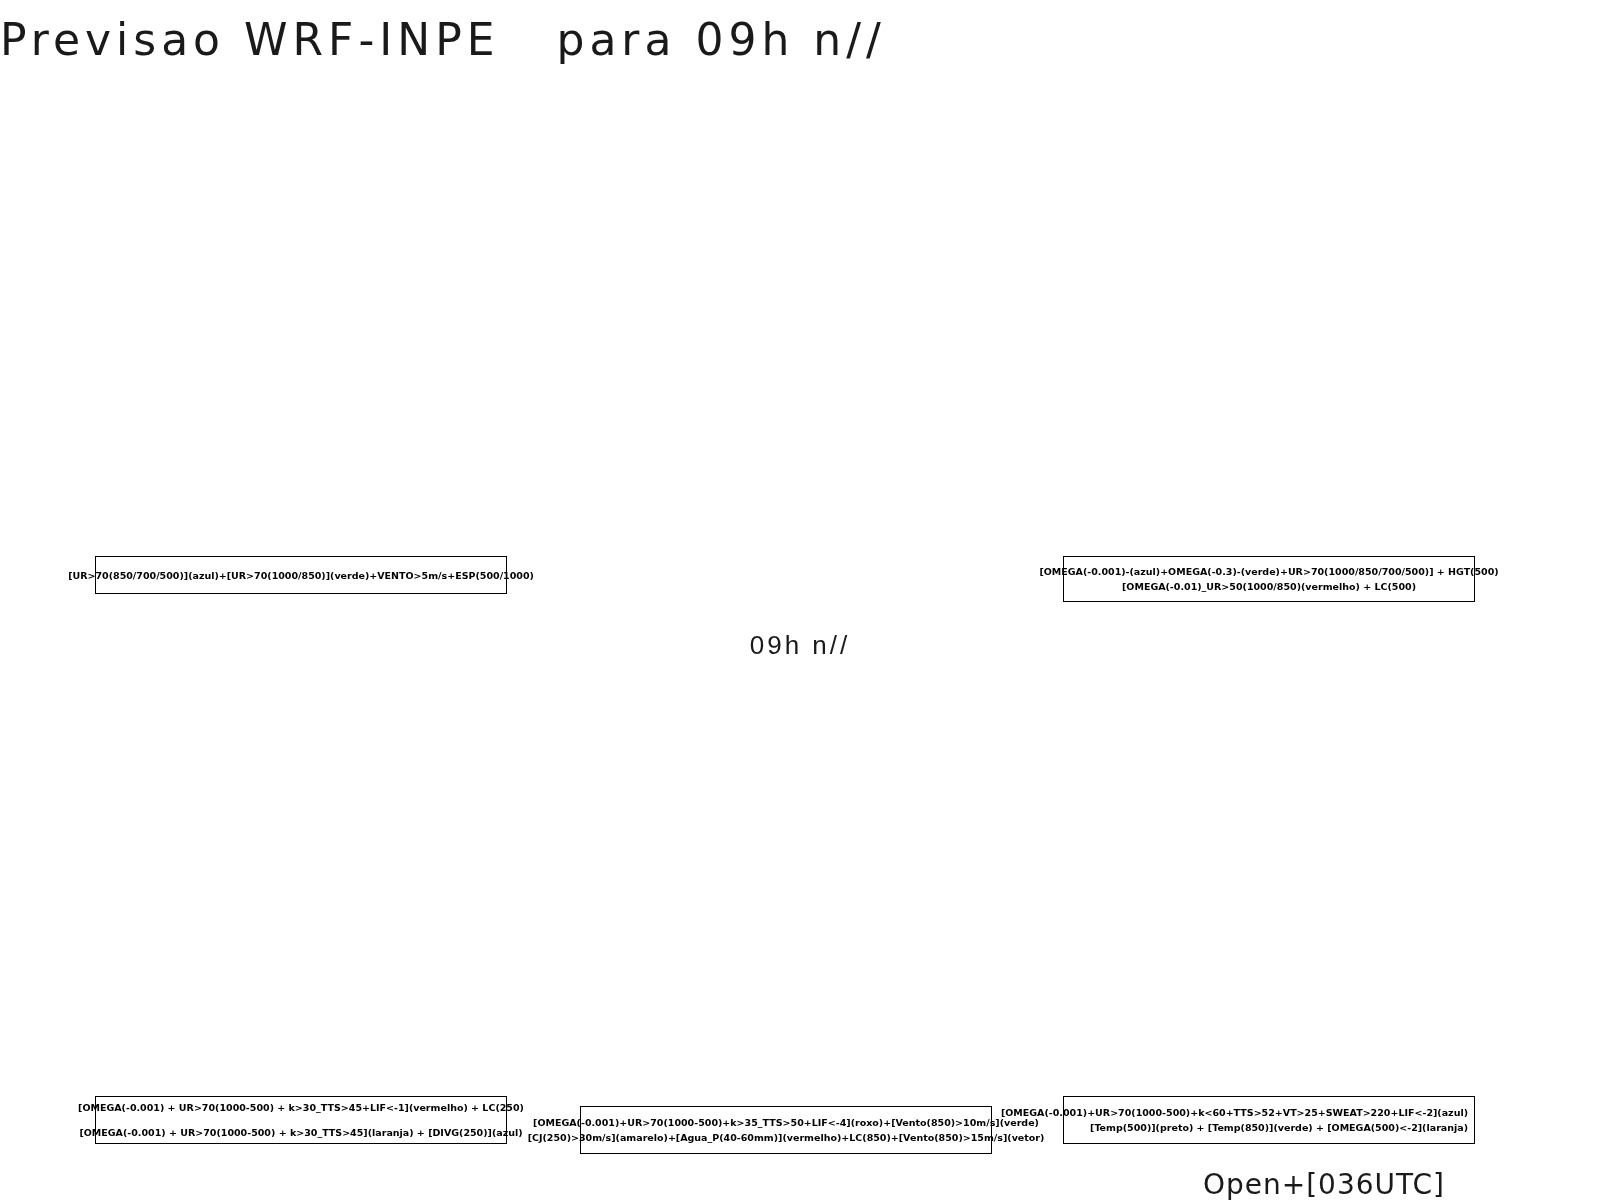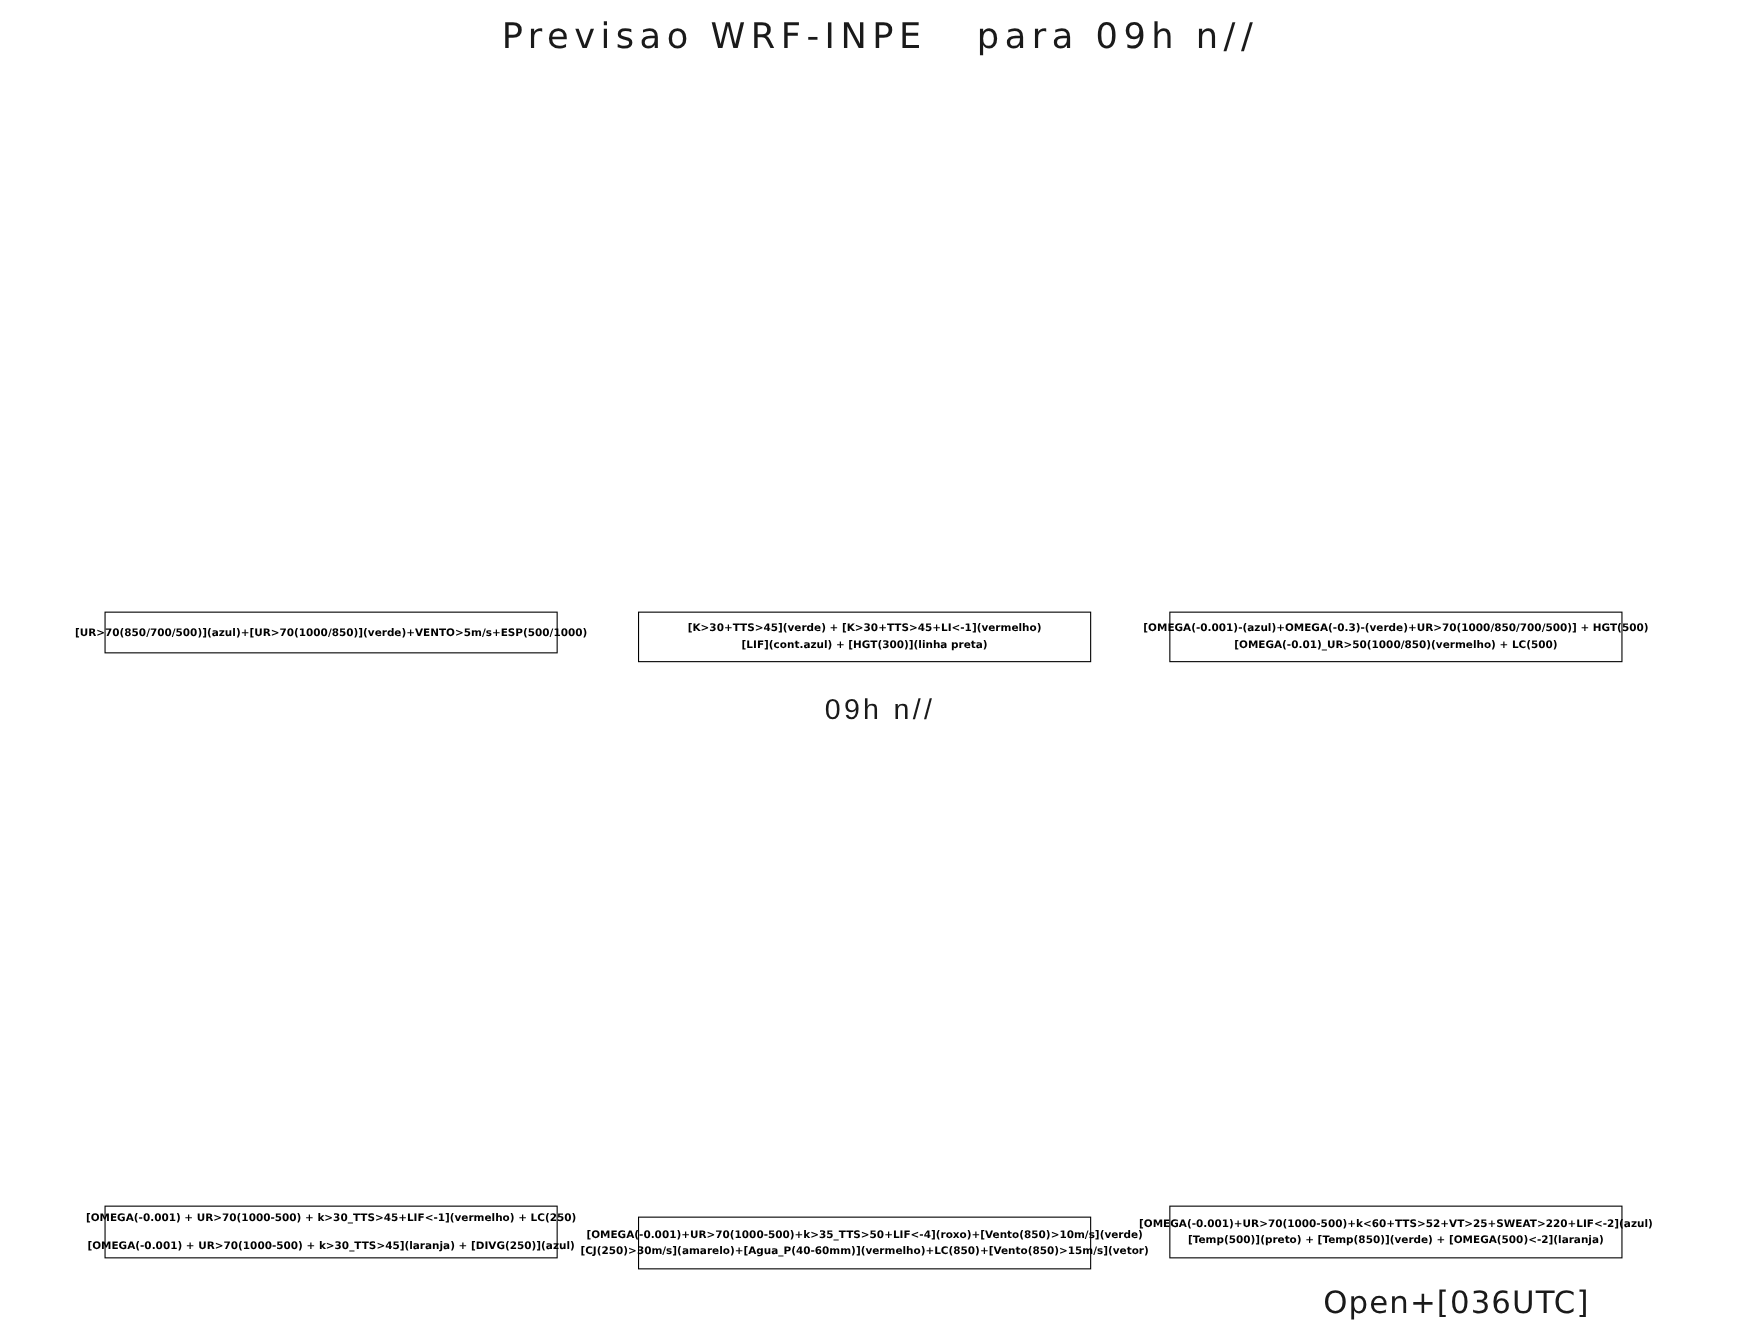--- a/index.html
+++ b/index.html
@@ -19,23 +19,22 @@
     position: absolute;
     inset: 0;
     width: 1600px;
     height: 1200px;
   }
   .title {
     position: absolute;
     top: 14px;
     left: 0;
     width: 1600px;
-    text-align: center;
     font-family: "DejaVu Sans", sans-serif;
-    font-size: 32px;
+    font-size: 44px;
     font-weight: 400;
     letter-spacing: 5px;
     color: #1a1a1a;
     white-space: pre;
   }
   .subtitle {
     position: absolute;
     top: 630px;
     left: 0;
     width: 1600px;
@@ -81,37 +80,33 @@
     text-align: center;
     letter-spacing: 0px;
   }
   
   #box-ur      { left: 95px;   top: 556px;  width: 412px; height: 38px; }
   #box-k       { left: 580px;  top: 556px;  width: 412px; height: 46px; }
   #box-omega   { left: 1063px; top: 556px;  width: 412px; height: 46px; }
   
   #box-omega-lc{ left: 95px;   top: 1096px; width: 412px; height: 48px; justify-content: space-between; }
   #box-cj      { left: 580px;  top: 1096px; width: 412px; height: 48px; margin-top: 10px; }
-  #box-sweat   { left: 1063px; top: 1096px; width: 412px; height: 48px; }
+  #box-sweat   { left: 1063px; top: 1096px; width: 412px; height: 48px; align-items: flex-end; }
 </style>
 </head>
 <body>
 
 <div class="page">
 
   <div class="title">Previsao WRF-INPE   para 09h n//</div>
 
   <div class="legend-box" id="box-ur">
     <div class="legend-line">[UR&gt;70(850/700/500)](azul)+[UR&gt;70(1000/850)](verde)+VENTO&gt;5m/s+ESP(500/1000)</div>
   </div>
 
-  <div class="legend-box" id="box-k">
-    <div class="legend-line">[K&gt;30+TTS&gt;45](verde)  +  [K&gt;30+TTS&gt;45+LI&lt;-1](vermelho)</div>
-    <div class="legend-line">[LIF](cont.azul)  +  [HGT(300)](linha preta)</div>
-  </div>
 
   <div class="legend-box" id="box-omega">
     <div class="legend-line">[OMEGA(-0.001)-(azul)+OMEGA(-0.3)-(verde)+UR&gt;70(1000/850/700/500)] + HGT(500)</div>
     <div class="legend-line">[OMEGA(-0.01)_UR&gt;50(1000/850)(vermelho) + LC(500)</div>
   </div>
 
   <div class="subtitle">09h n//</div>
 
   <div class="legend-box" id="box-omega-lc">
     <div class="legend-line">[OMEGA(-0.001) +  UR&gt;70(1000-500) + k&gt;30_TTS&gt;45+LIF&lt;-1](vermelho) + LC(250)</div>

